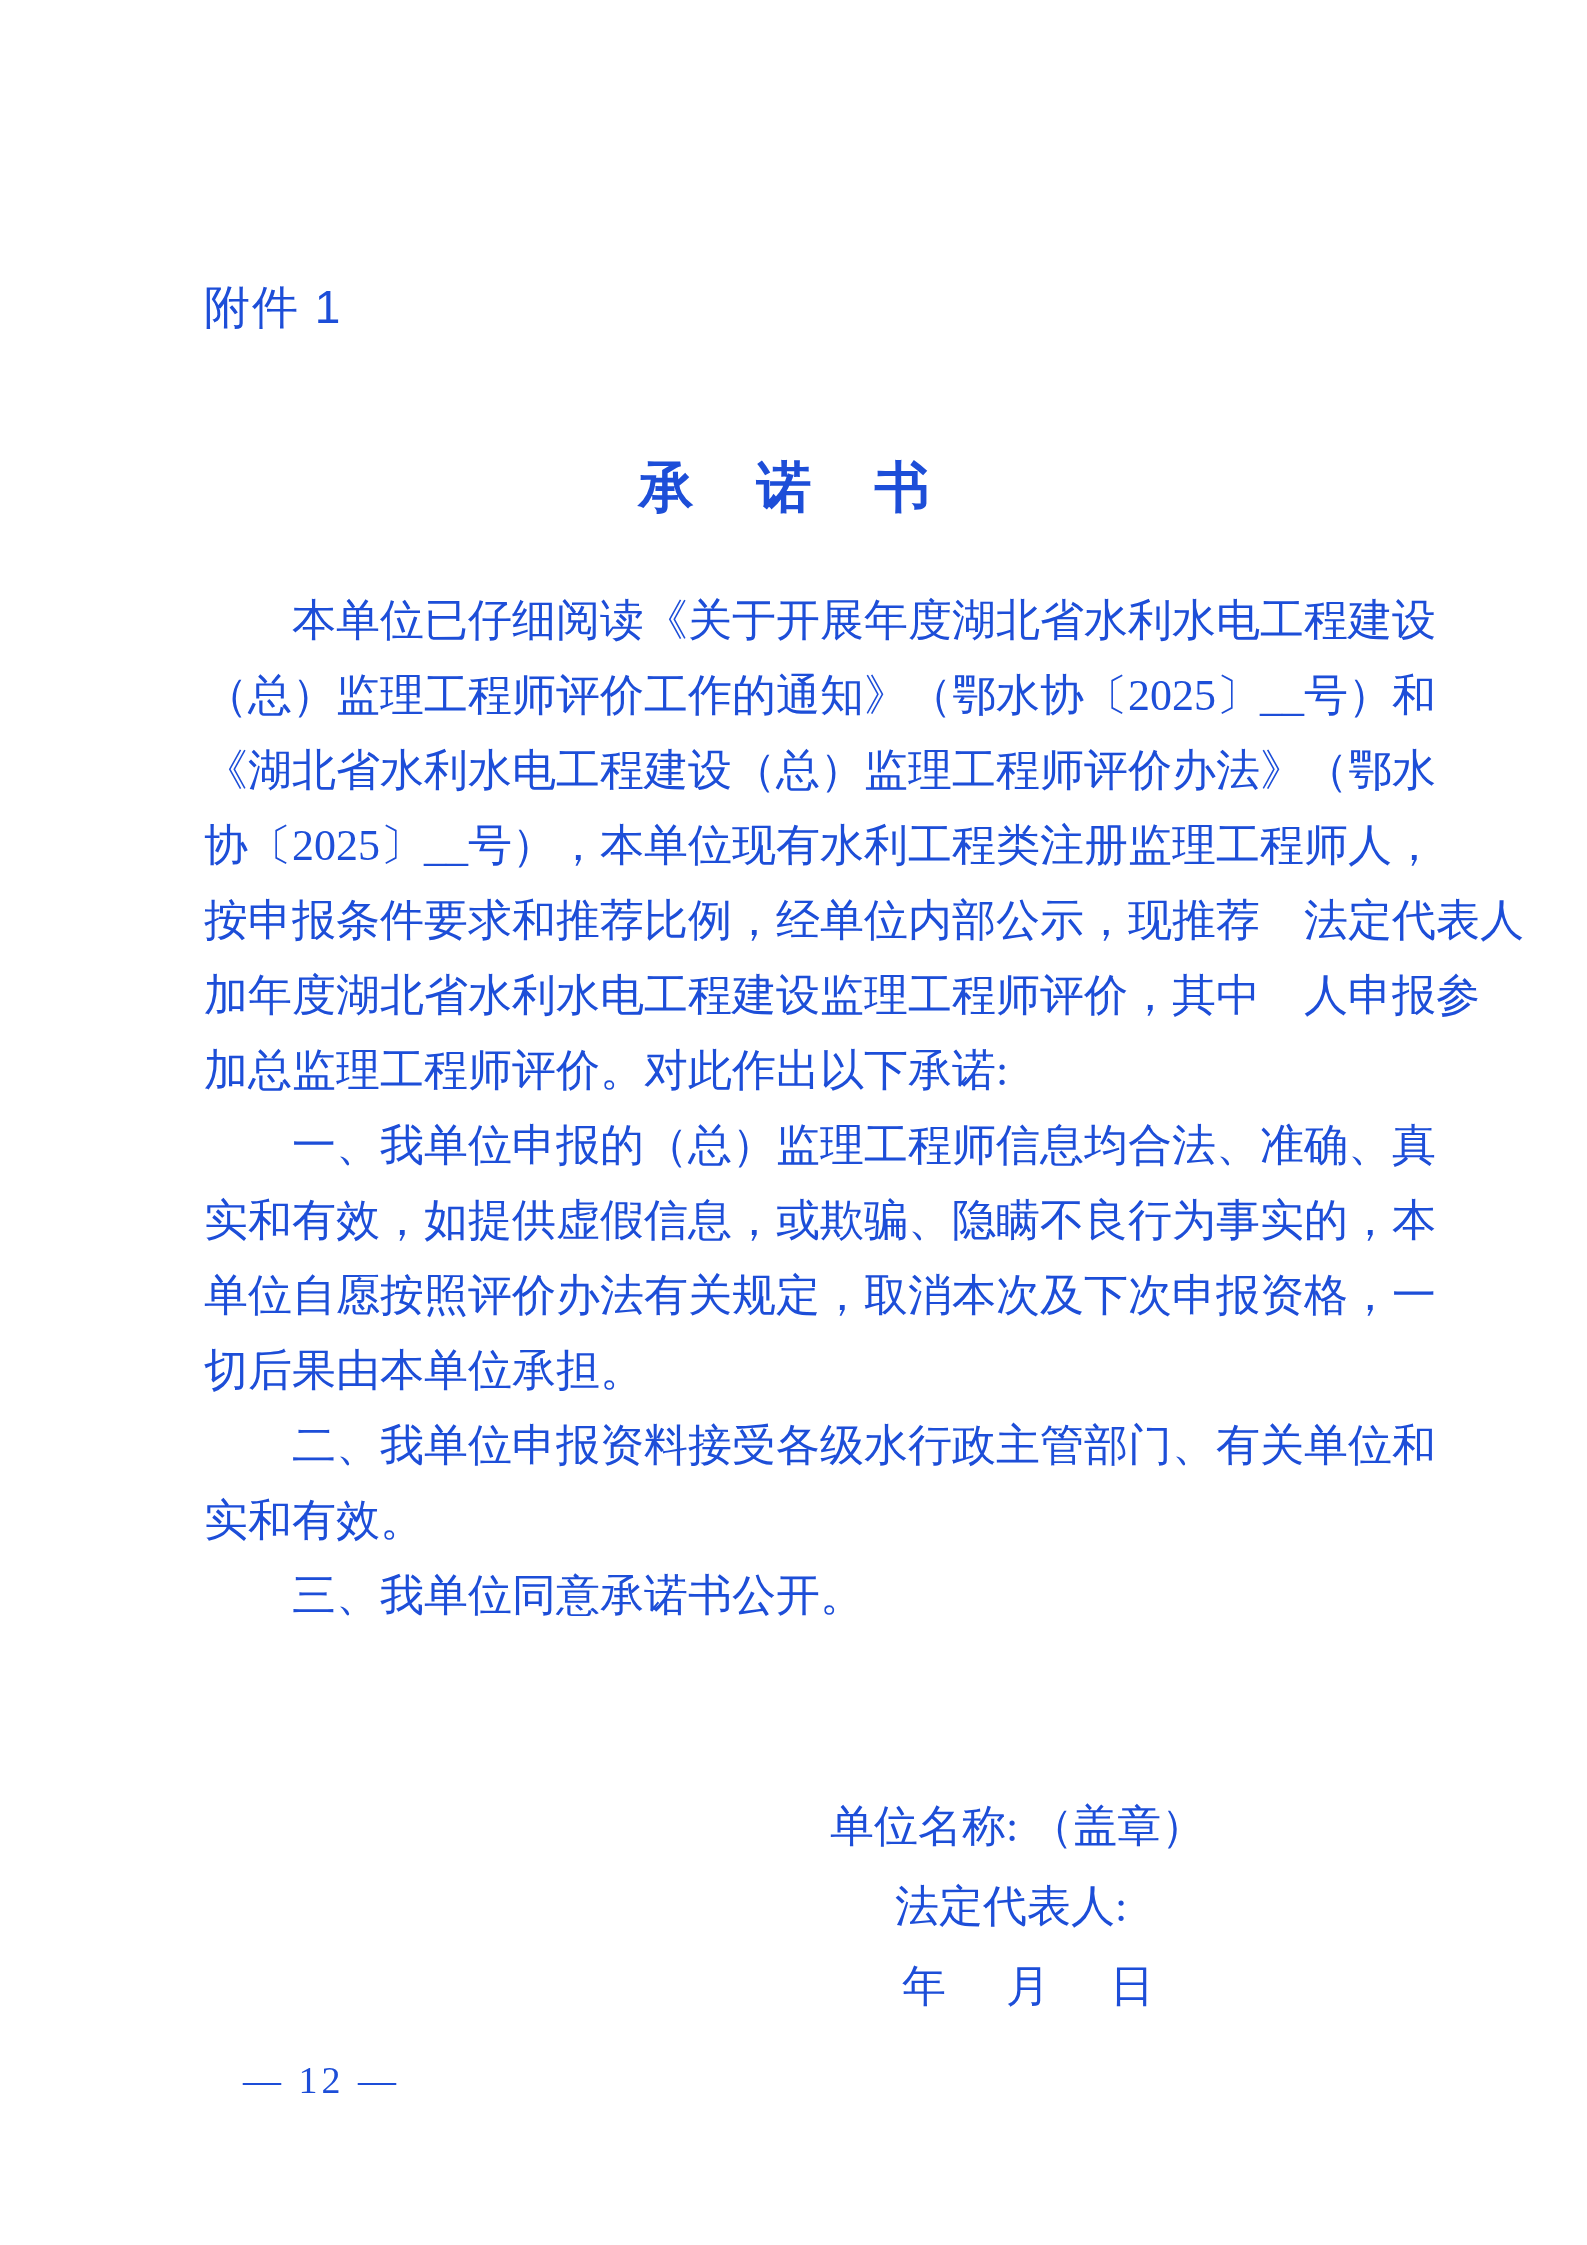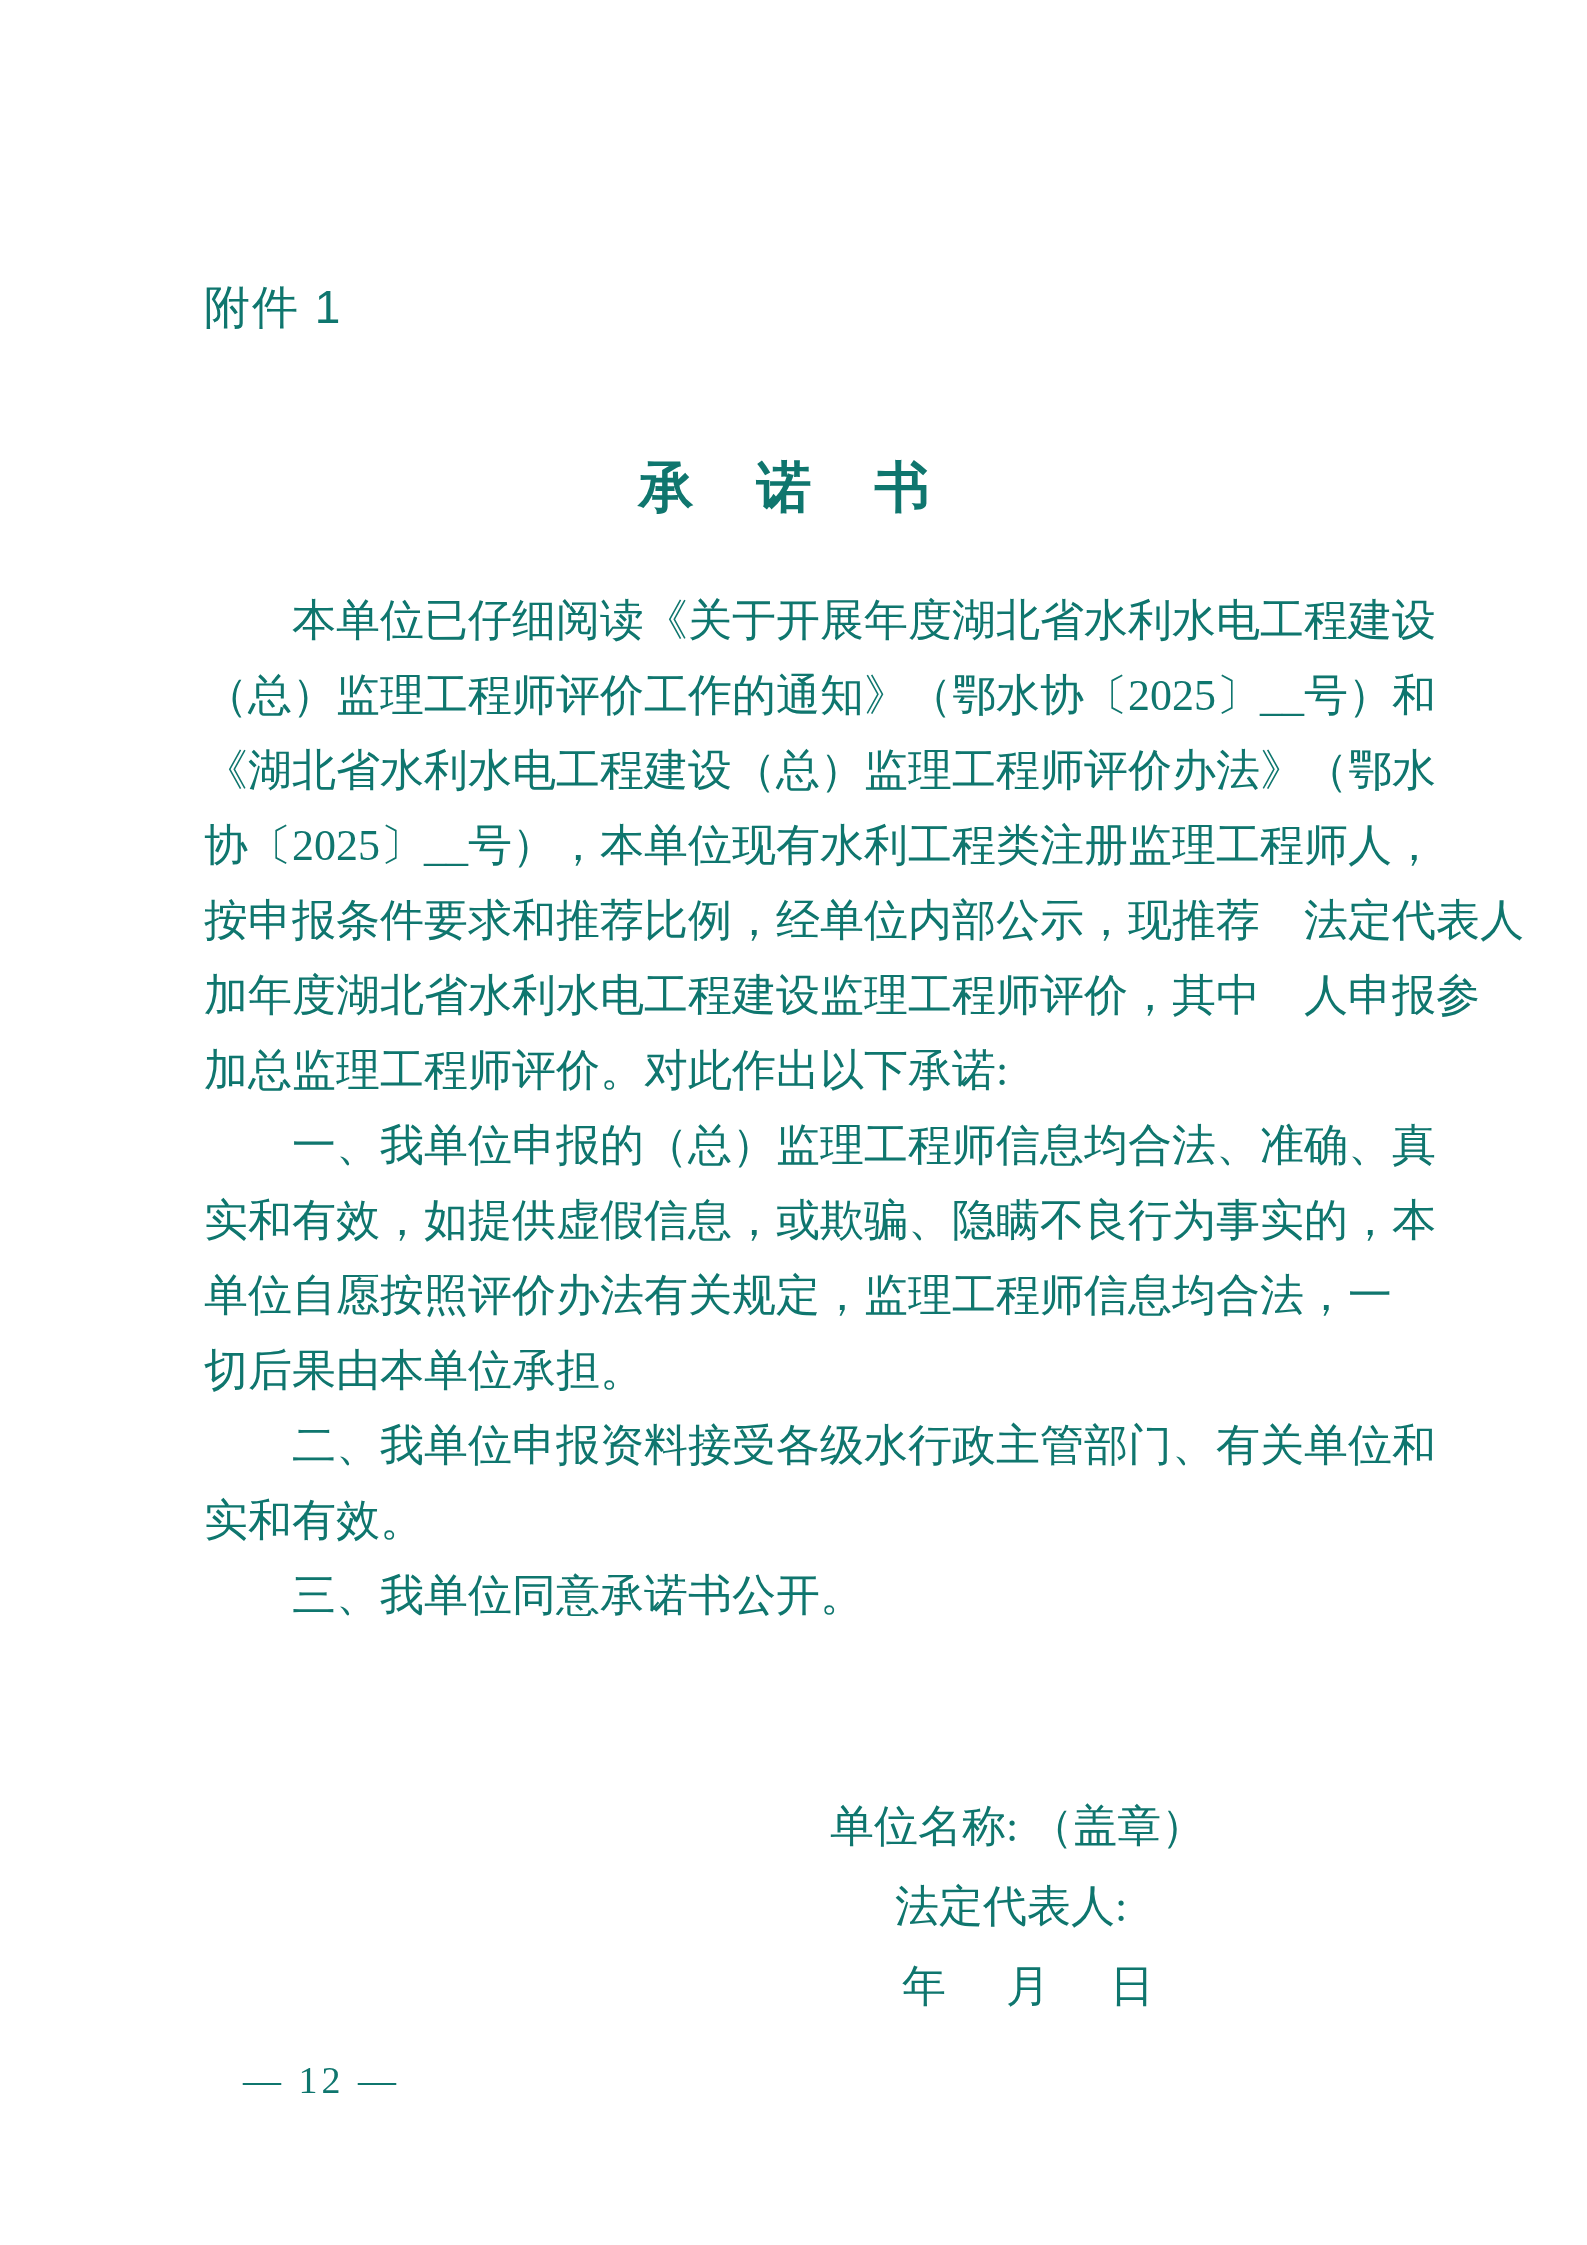--- a/index.html
+++ b/index.html
@@ -5,21 +5,21 @@
   html, body {
     margin: 0;
     padding: 0;
     background: #ffffff;
   }
   .page {
     position: relative;
     width: 1572px;
     height: 2245px;
     background: #ffffff;
-    color: #0f766e;
+    color: #1d4ed8;
     font-family: "Liberation Serif", "DejaVu Serif", serif;
     overflow: hidden;
   }
   .attachment-label {
     position: absolute;
     left: 204px;
     top: 282px;
     font-size: 46px;
     line-height: 1.1;
     font-family: "Liberation Sans", "DejaVu Sans", sans-serif;
@@ -91,21 +91,21 @@
   <div class="doc-body" id="doc-body">
       <div class="line first">本单位已仔细阅读《关于开展年度湖北省水利水电工程建设</div>
       <div class="line">（总）监理工程师评价工作的通知》（鄂水协〔2025〕__号）和</div>
       <div class="line">《湖北省水利水电工程建设（总）监理工程师评价办法》（鄂水</div>
       <div class="line">协〔2025〕__号），本单位现有水利工程类注册监理工程师人，</div>
       <div class="line">按申报条件要求和推荐比例，经单位内部公示，现推荐　法定代表人</div>
       <div class="line">加年度湖北省水利水电工程建设监理工程师评价，其中　人申报参</div>
       <div class="line last">加总监理工程师评价。对此作出以下承诺:</div>
       <div class="line first">一、我单位申报的（总）监理工程师信息均合法、准确、真</div>
       <div class="line">实和有效，如提供虚假信息，或欺骗、隐瞒不良行为事实的，本</div>
-      <div class="line">单位自愿按照评价办法有关规定，监理工程师信息均合法，一</div>
+      <div class="line">单位自愿按照评价办法有关规定，取消本次及下次申报资格，一</div>
       <div class="line last">切后果由本单位承担。</div>
       <div class="line first">二、我单位申报资料接受各级水行政主管部门、有关单位和</div>
       <div class="line last">实和有效。</div>
       <div class="line first last">三、我单位同意承诺书公开。</div>
     </div>
 
   <div class="signature-block">
     <div class="sig-line sig-unit-name">单位名称: （盖章）</div>
     <div class="sig-line sig-legal-rep">法定代表人:</div>
     <div class="sig-line sig-date">年　月　日</div>

